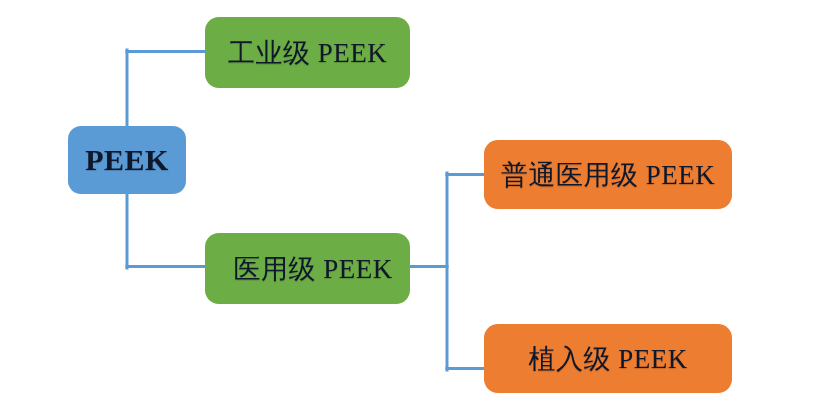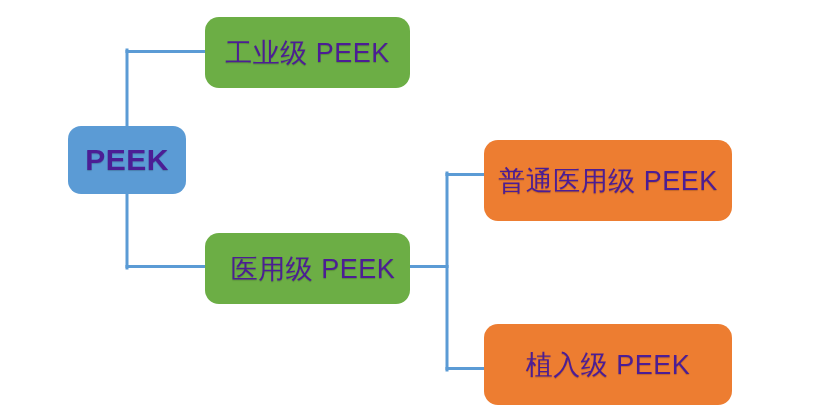--- a/index.html
+++ b/index.html
@@ -26,26 +26,27 @@
     height: 415px;
     pointer-events: none;
   }
   .node {
     position: absolute;
     display: flex;
     align-items: center;
     justify-content: center;
     box-sizing: border-box;
     border-radius: 14px;
-    color: #4c1d95;
+    color: #0f172a;
     text-align: center;
     white-space: nowrap;
     letter-spacing: 0.5px;
     text-shadow: 0 1px 1px rgba(0,0,0,0.18);
     z-index: 2;
+    font-family: Liberation Serif, serif;
   }
   .node-root {
     left: 68px;
     top: 126px;
     width: 118px;
     height: 68px;
     background: #5B9BD5;
     font-size: 30px;
     font-weight: bold;
     border-radius: 13px;
@@ -57,21 +58,21 @@
     width: 205px;
     height: 71px;
   }
   .node-green-1 { top: 17px; }
   .node-green-2 { top: 233px; padding-left: 11px; }
   .node-orange {
     background: #ED7D31;
     font-size: 27px;
     left: 484px;
     width: 248px;
-    height: 81px;
+    height: 69px;
   }
   .node-orange-1 { top: 140px; }
   .node-orange-2 { top: 324px; }
   .node-label {
     display: inline-block;
   }
 </style>
 </head>
 <body>
 

